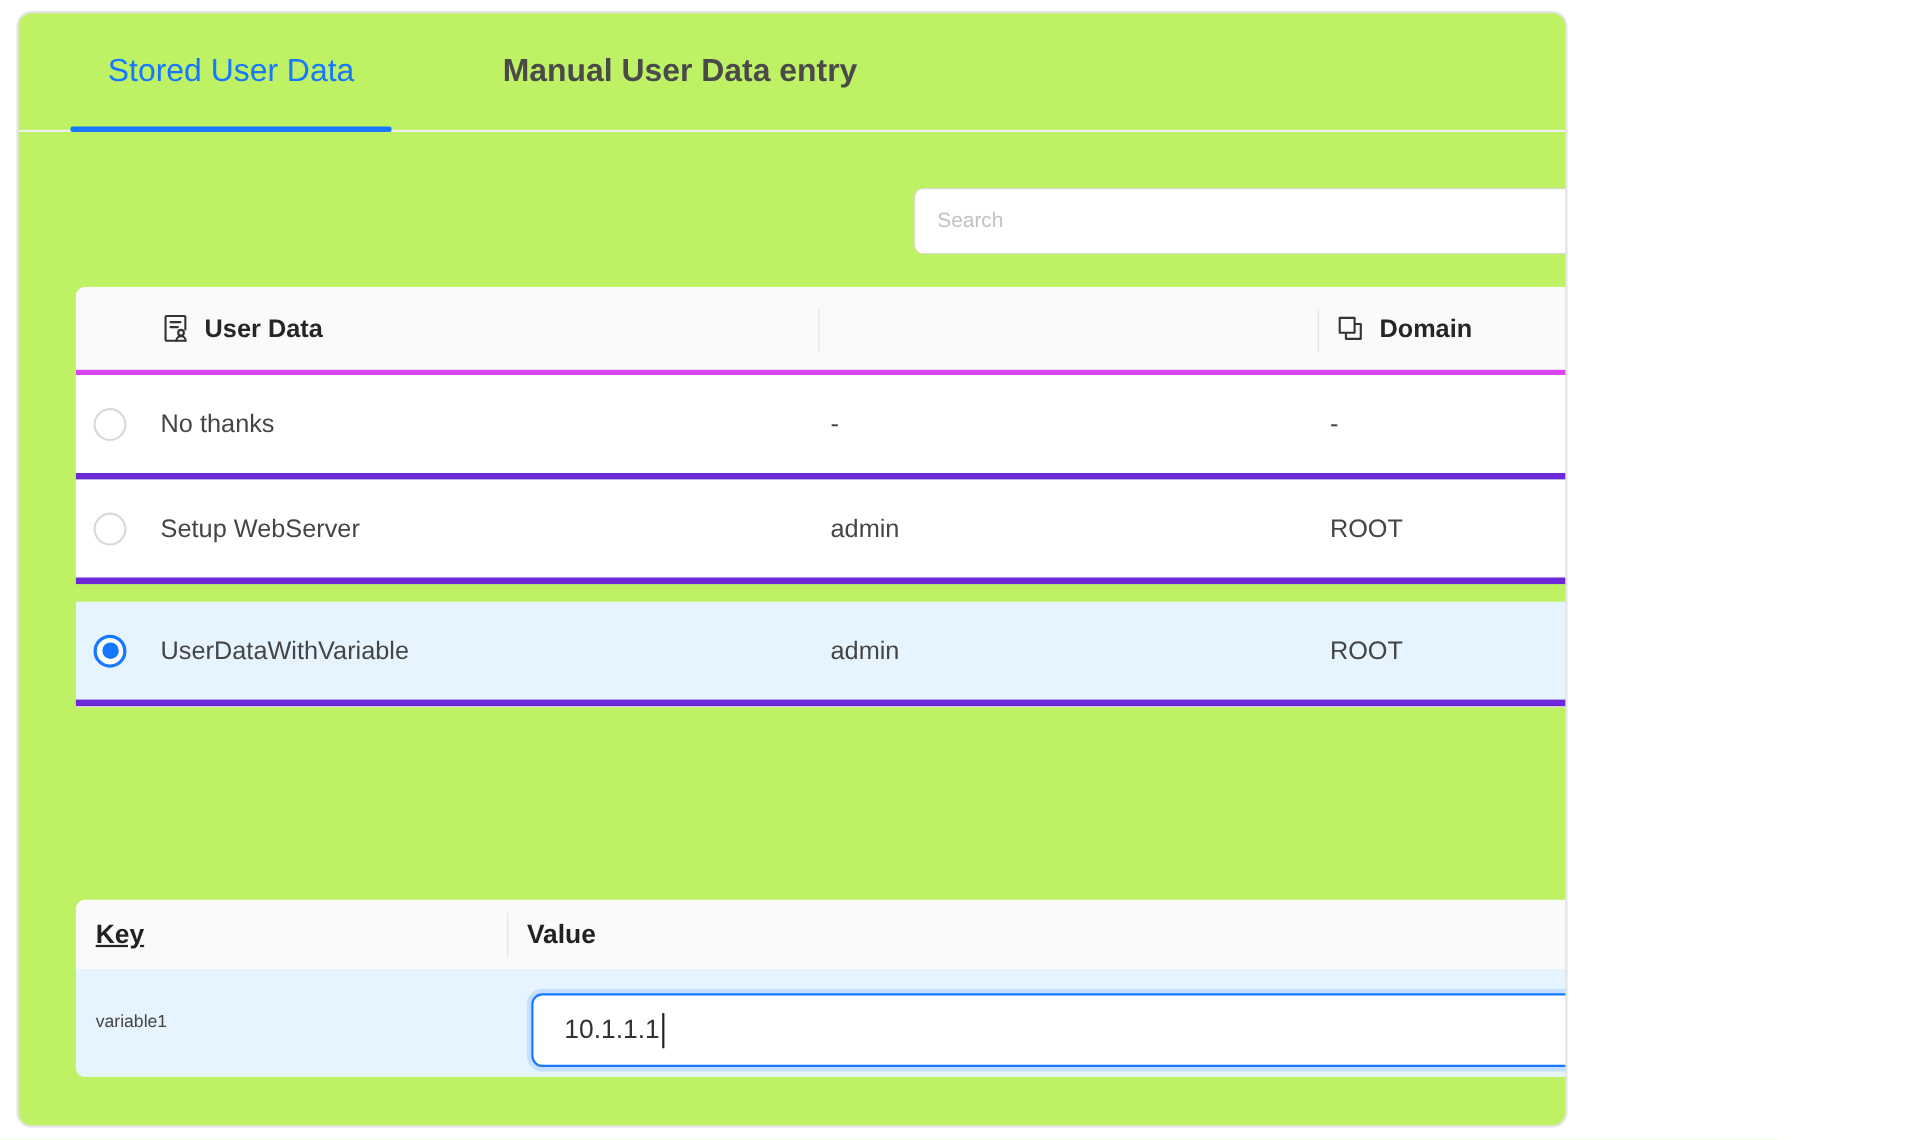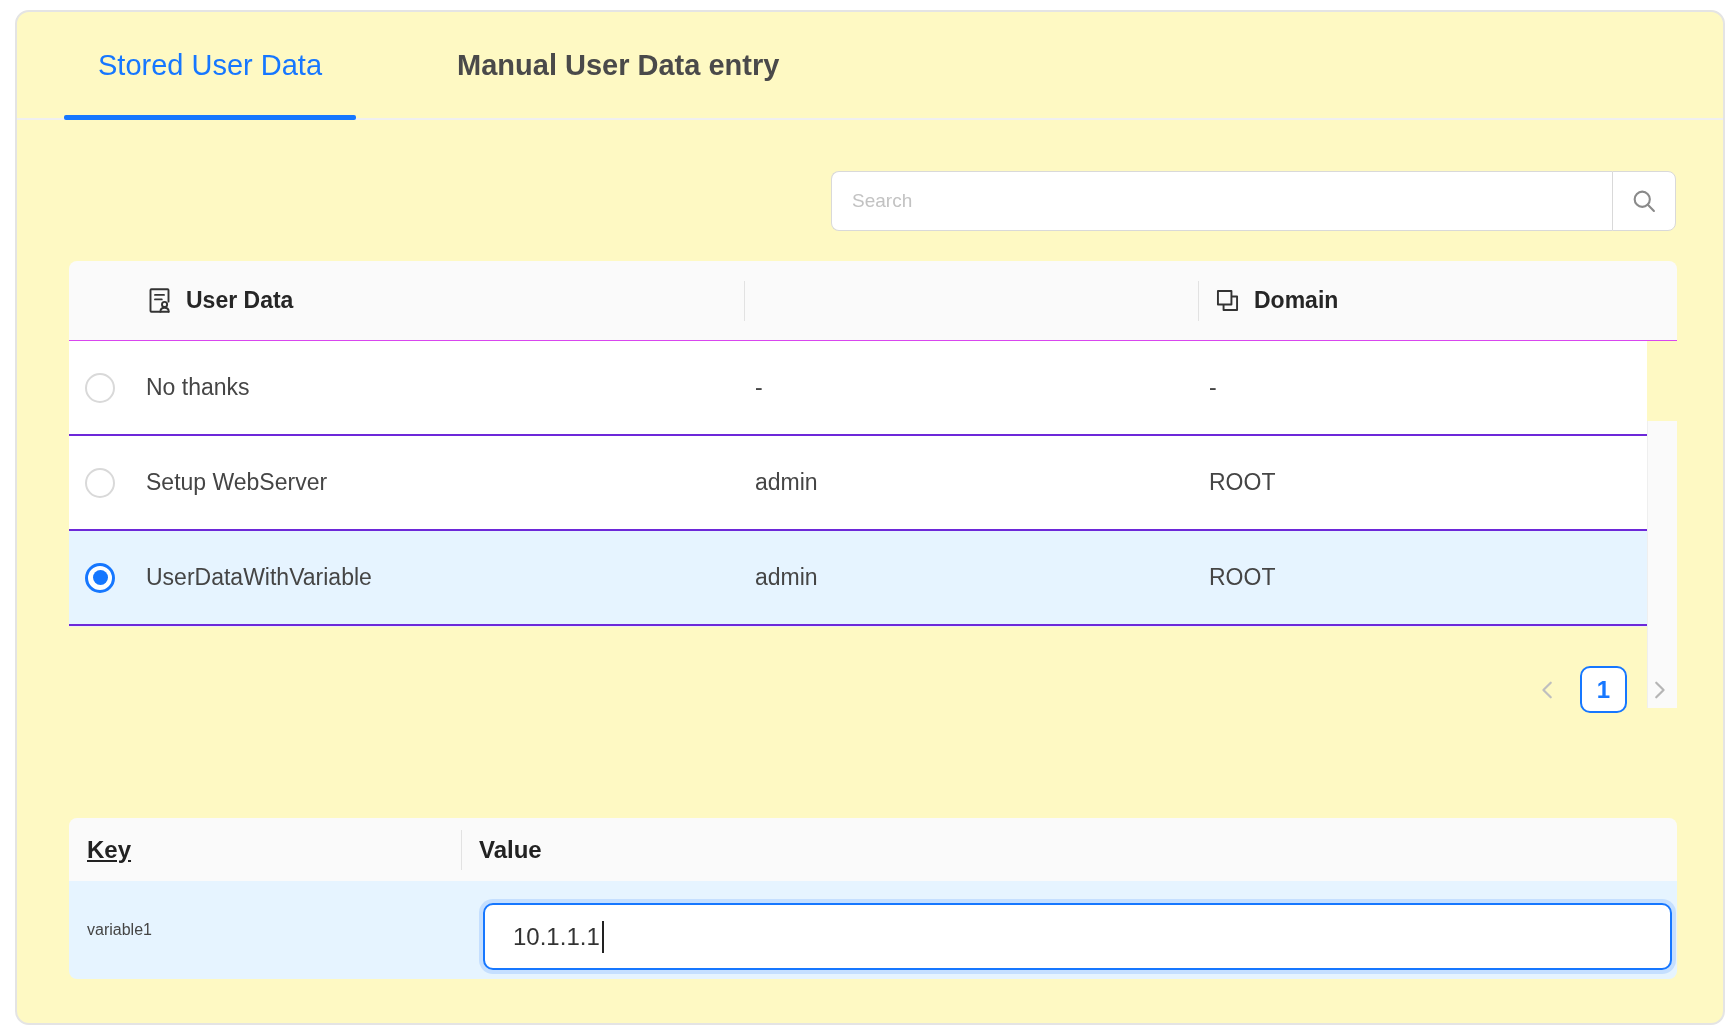--- a/index.html
+++ b/index.html
@@ -1,20 +1,20 @@
 <!DOCTYPE html>
 <html><head>
 <meta charset="utf-8">
 <style>
   * { margin:0; padding:0; box-sizing:border-box; }
   html,body { width:1734px; height:1036px; background:#ffffff;
               font-family:"Liberation Sans", sans-serif; }
 
-  .page { position:absolute; left:15px; top:10px; width:1710px; height:1015px;
-          background:#fef9c3; border:2px solid #e4e4e4; border-radius:14px; overflow:hidden; }
+  .page { position:absolute; left:15px; top:10px; width:1410px; height:1015px;
+          background:#bef264; border:2px solid #e4e4e4; border-radius:14px; overflow:hidden; }
 
   
   .tabbar { position:absolute; left:0; top:0; width:100%; height:108px;
             border-bottom:2px solid #f0f0f0; display:flex; align-items:center; }
   .tab { position:relative; height:100%; display:flex; align-items:center; justify-content:center;
          padding:0 34px; font-size:29px; color:#4a4a4a; cursor:pointer; }
   .tab-1 { margin-left:47px; }
   .tab-2 { margin-left:67px;font-weight:bold; }
   .tab.active { color:#1677ff; }
   .tab.active .inkbar { position:absolute; left:0; right:0; bottom:-2px; height:5px;
@@ -26,33 +26,33 @@
                   border-radius:8px 0 0 8px; padding:0 20px; font-size:19px; color:#333;
                   font-family:"Liberation Sans", sans-serif; outline:none; }
   .search-input::placeholder { color:#c2c2c2; }
   .search-btn { width:64px; height:60px; background:#fff; border:1.5px solid #d9d9d9;
                 border-radius:0 8px 8px 0; display:flex; align-items:center; justify-content:center;
                 cursor:pointer; }
 
   
   .table { position:absolute; left:52px; top:249px; width:1608px; }
   .thead { position:relative; height:80px; background:#fafafa; border-radius:8px 8px 0 0;
-           border-bottom:1px solid #d946ef; font-weight:700; font-size:23px; color:#262626; }
+           border-bottom:5px solid #d946ef; font-weight:700; font-size:23px; color:#262626; }
   .thead .hcell { position:absolute; top:0; height:100%; display:flex; align-items:center; gap:13px; }
   .hc-userdata { left:77px; }
   .hc-account  { left:686px; }
   .hc-domain   { left:1145px; }
   .hsep { position:absolute; top:20px; width:1px; height:40px; background:#e2e2e2; }
   .hsep-1 { left:675px; } .hsep-2 { left:1129px; }
 
   .tbody { position:relative; border-bottom:1px solid #f0f0f0; }
   .trow { position:relative; width:1578px; height:95px; display:flex; align-items:center;
-          border-bottom:2px solid #6d28d9; font-size:23px; color:#454545; background:#fff; cursor:pointer; }
+          border-bottom:6px solid #6d28d9; font-size:23px; color:#454545; background:#fff; cursor:pointer; }
   .trow:last-child { border-bottom:none; }
-  .trow.selected { background:#e6f4ff; }
+  .trow.selected { background:#e6f4ff;margin-top:16px; }
   .cell-radio { position:absolute; left:16px; width:30px; height:30px; }
   .cell-user  { position:absolute; left:77px; }
   .cell-acct  { position:absolute; left:686px; }
   .cell-dom   { position:absolute; left:1140px; }
 
   .radio { width:30px; height:30px; border-radius:50%; border:2px solid #d9d9d9; background:#fff;
            display:flex; align-items:center; justify-content:center; }
   .radio.checked { border:3px solid #1677ff; }
   .radio.checked .dot { width:15px; height:15px; border-radius:50%; background:#1677ff; }
 

